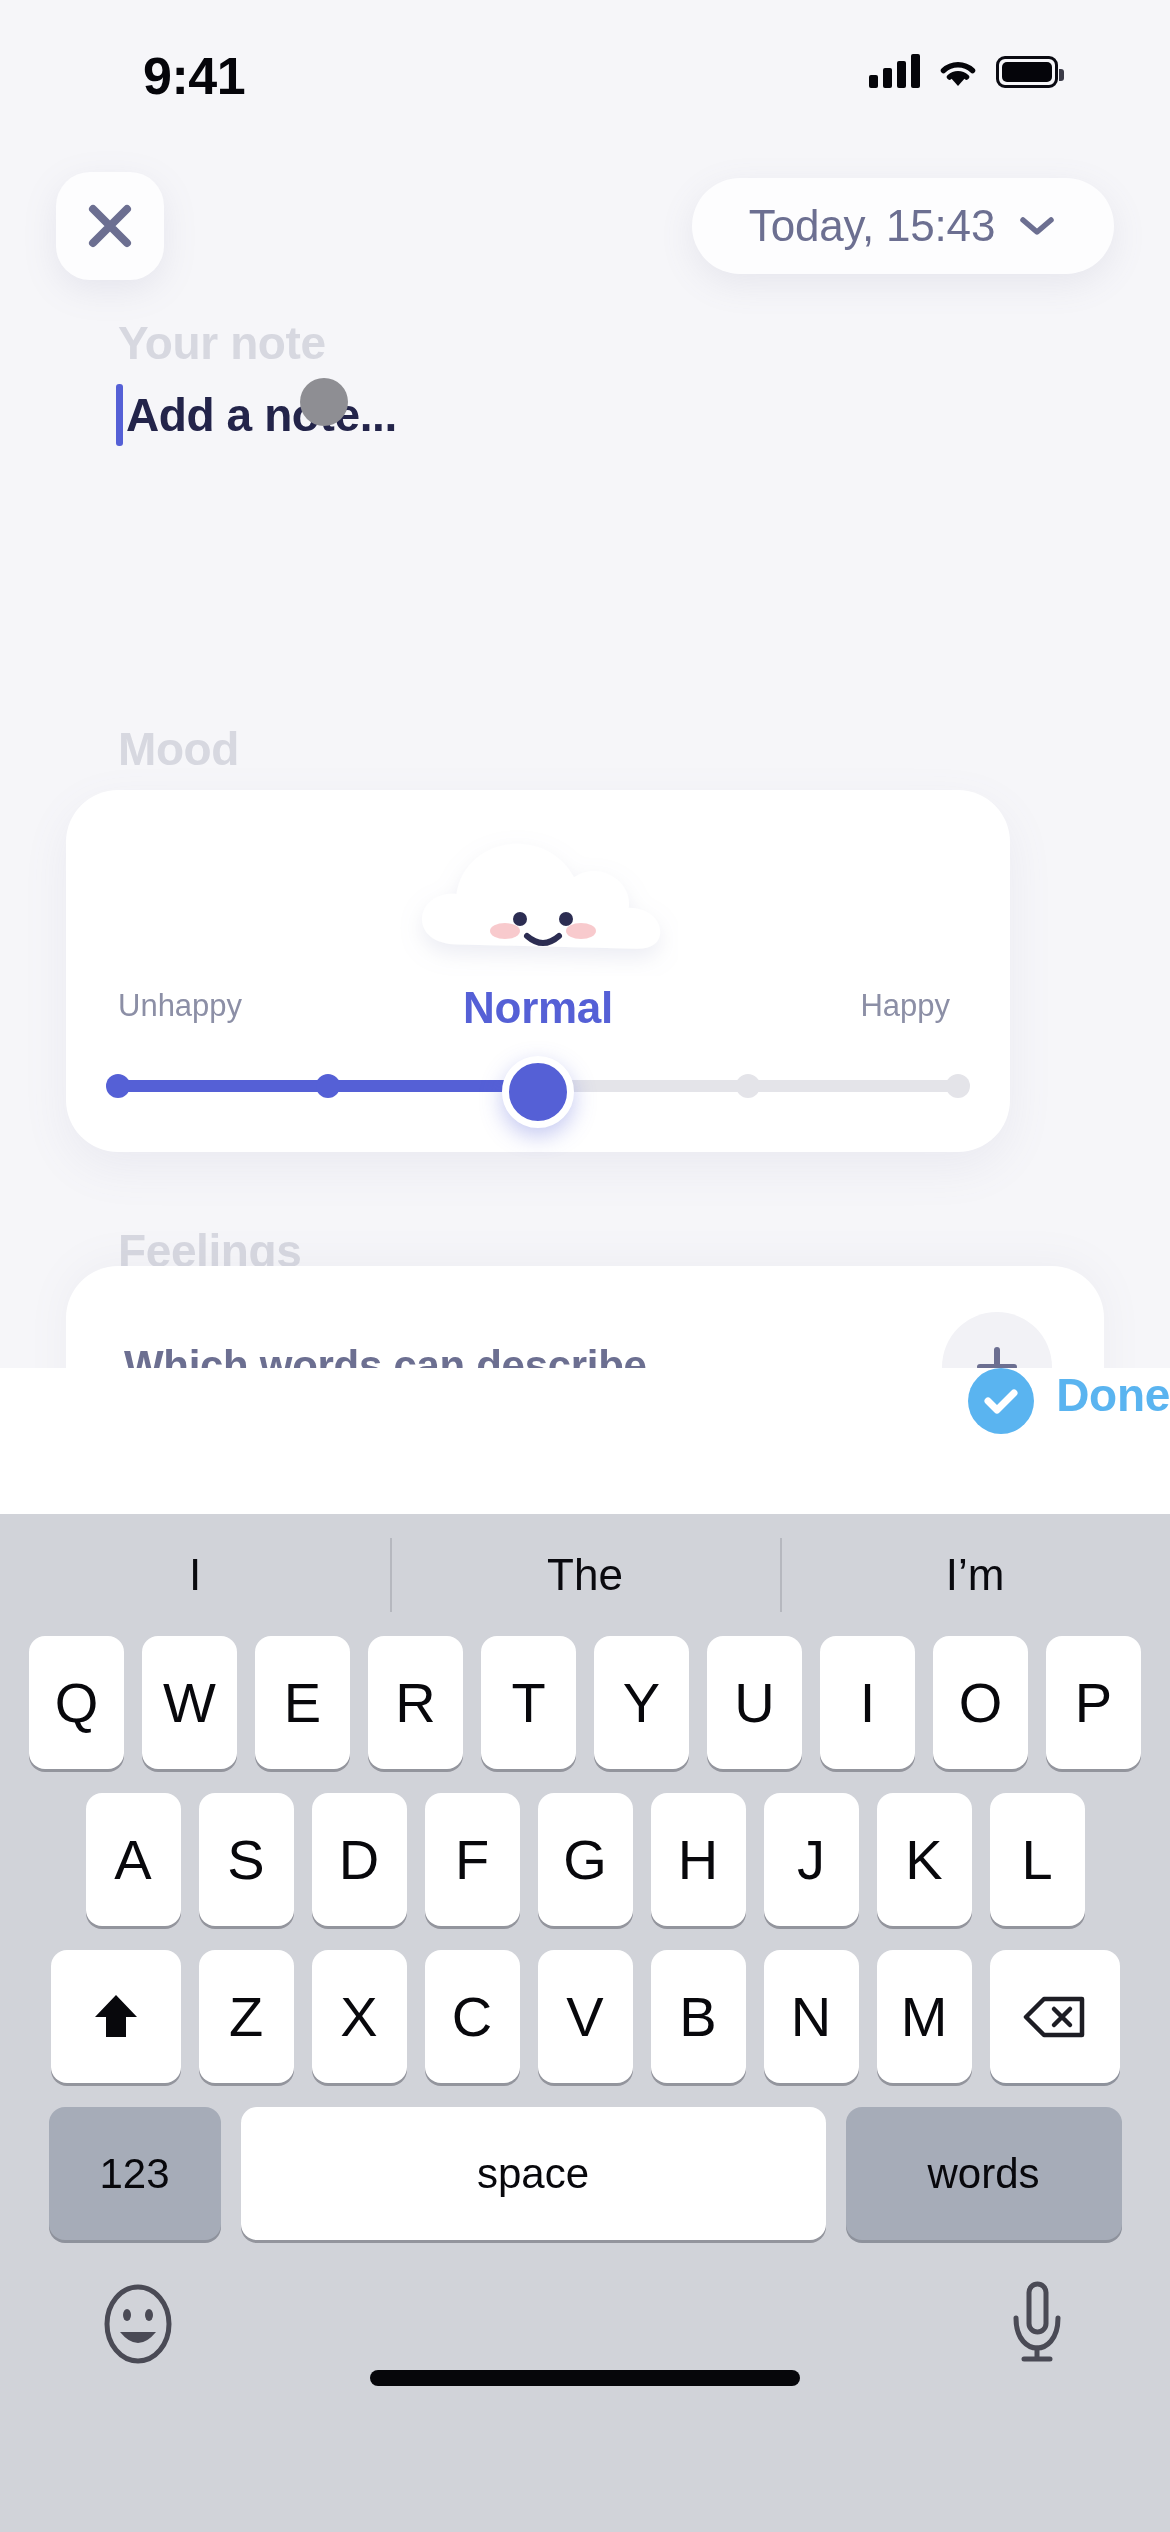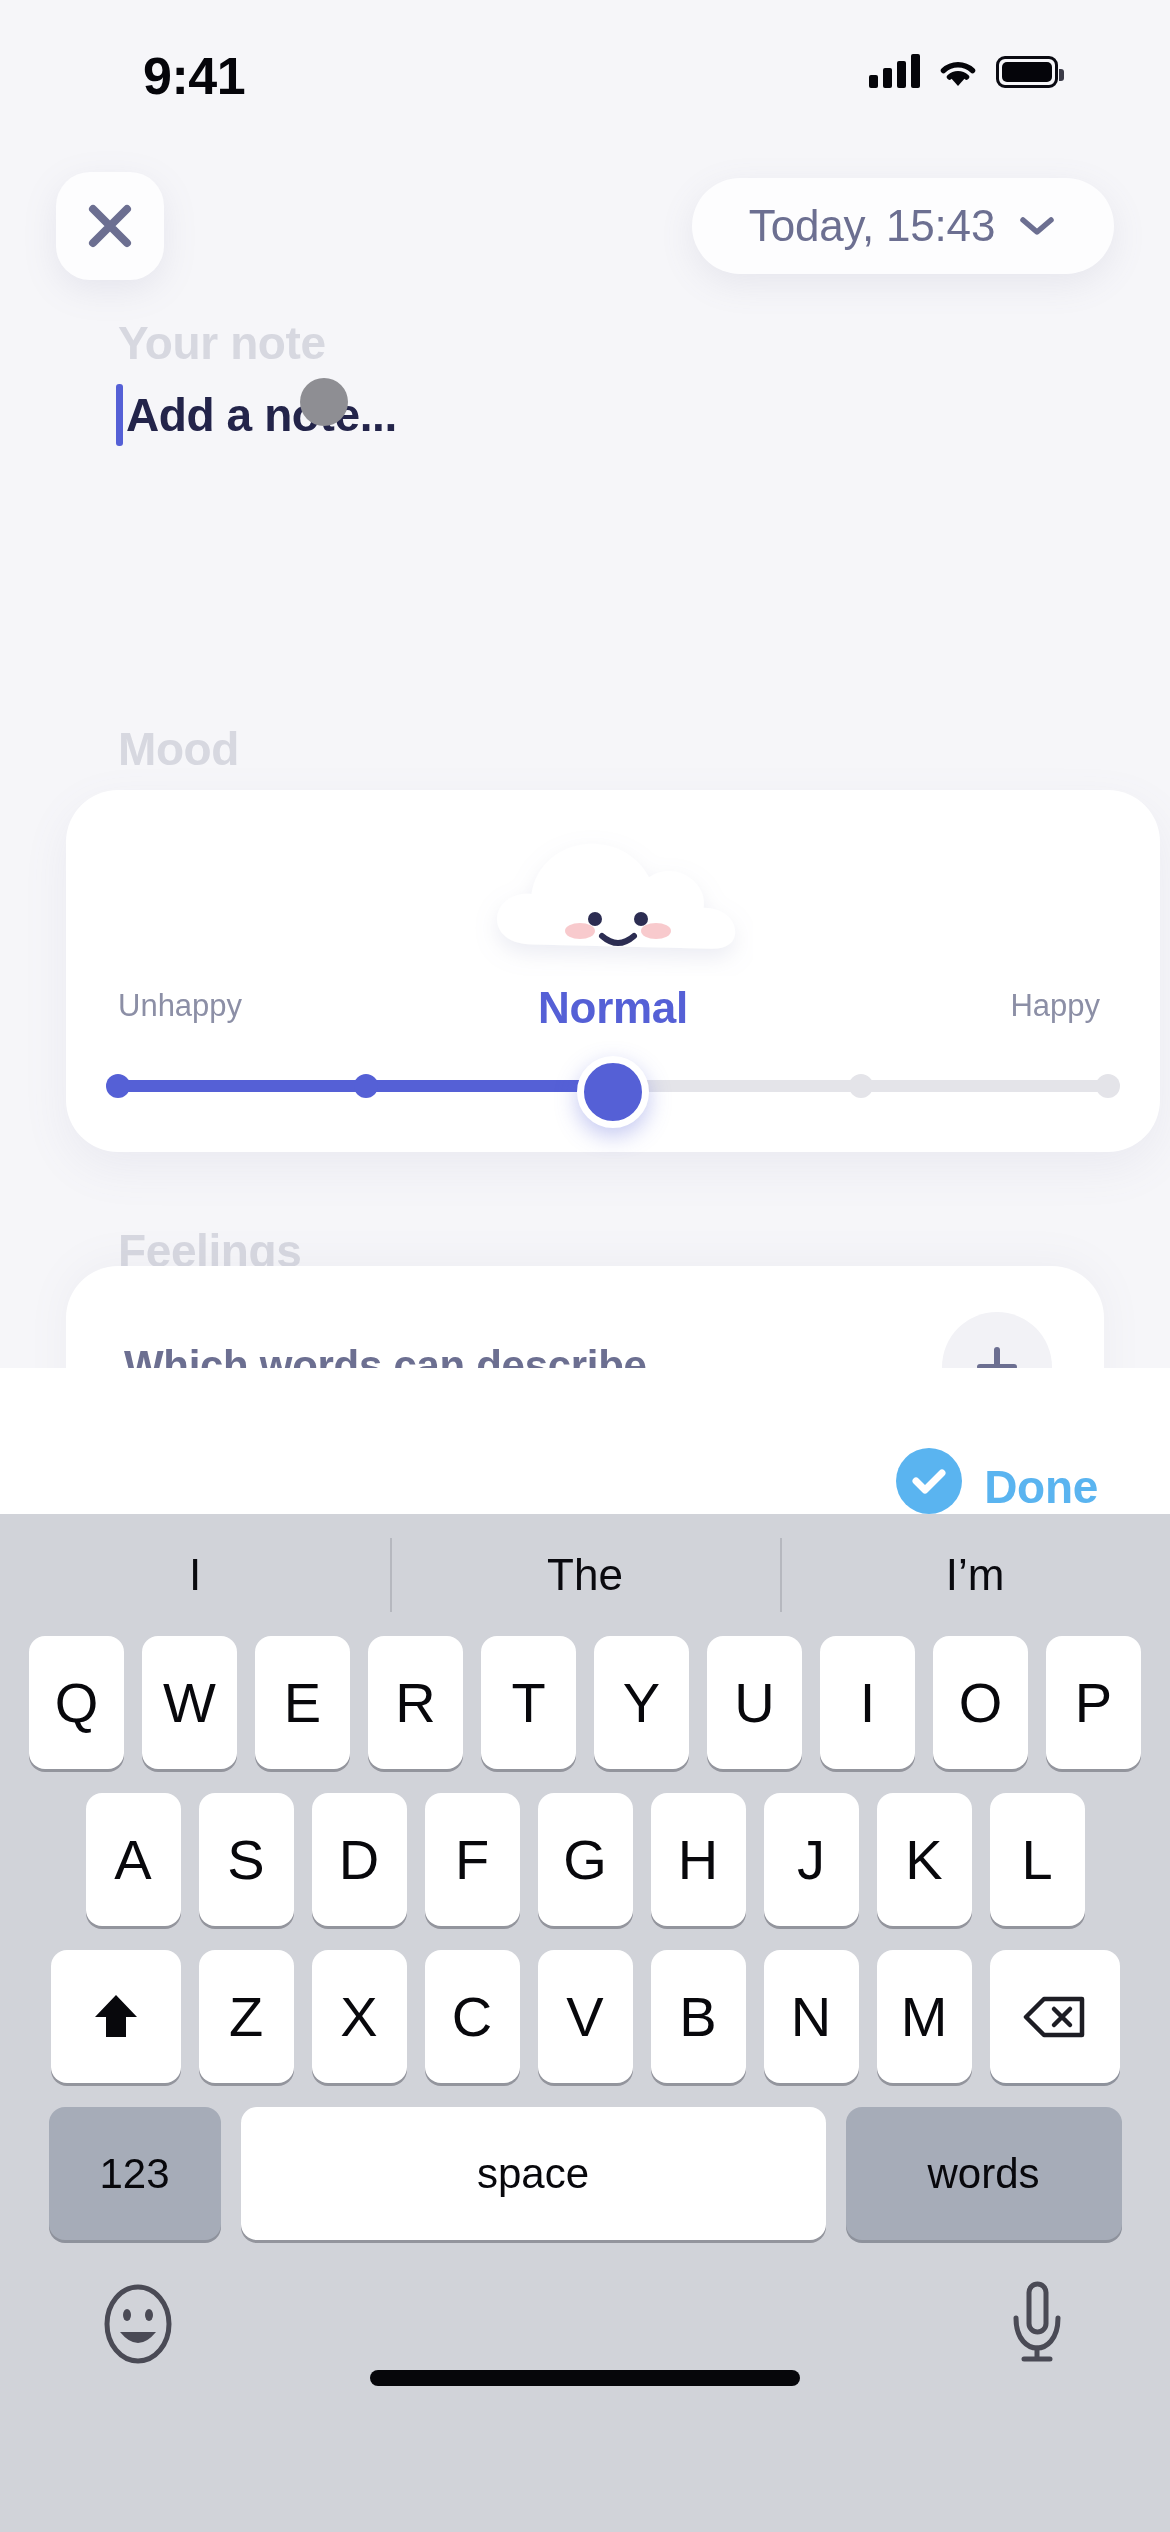--- a/index.html
+++ b/index.html
@@ -61,21 +61,21 @@
   .note-row { position:absolute; left:116px; top:384px; display:flex; align-items:center; }
   .caret { width:7px; height:62px; background:#5560d6; border-radius:3px; margin-right:3px; }
   .note-text { font-size:46px; font-weight:600; color:#23244a; letter-spacing:-0.4px; }
   .touch-dot {
     position:absolute; left:300px; top:378px; width:48px; height:48px;
     border-radius:50%; background:#8e8e93;
   }
 
   
   .mood-card {
-    position:absolute; left:66px; top:790px; width:1094px; height:362px;
+    position:absolute; left:66px; top:790px; width:944px; height:362px;
     background:#fff; border-radius:52px;
     box-shadow:0 16px 46px rgba(122,126,162,.09);
   }
   .cloud-wrap { position:absolute; left:50%; top:16px; transform:translateX(-50%); }
   .mood-name {
     position:absolute; left:0; right:0; top:193px; text-align:center;
     font-size:44px; font-weight:800; color:#5560d6; letter-spacing:-0.3px;
   }
   .edge-lab { position:absolute; top:198px; font-size:31px; color:#8c8fa6; font-weight:400; }
   .edge-lab.left { left:52px; }
@@ -106,22 +106,22 @@
   }
   .plus-btn {
     position:absolute; right:52px; top:46px; width:110px; height:110px;
     border-radius:50%; background:#f2f2f6;
     display:flex; align-items:center; justify-content:center;
   }
 
   
   .done-bar {
     position:absolute; left:0; top:1368px; width:1170px; height:146px;
-    background:#fff; display:flex; align-items:flex-end; justify-content:flex-end;
-    padding-right:72px; gap:22px;
+    background:#fff; display:flex; align-items:flex-start; justify-content:flex-end;
+    gap:22px;
   }
   .done-check { width:66px; height:66px; border-radius:50%; background:#5ab4f0;
     display:flex; align-items:center; justify-content:center; }
   .done-txt { font-size:46px; font-weight:700; color:#5ab4f0; letter-spacing:-0.3px; }
 
   
   .keyboard { position:absolute; left:0; top:1514px; width:1170px; height:1018px; background:#d1d3d9; }
   .sugg { position:relative; height:122px; display:flex; align-items:center; }
   .sugg .s {
     flex:1; text-align:center; font-size:44px; color:#0a0a0f; font-weight:400;

